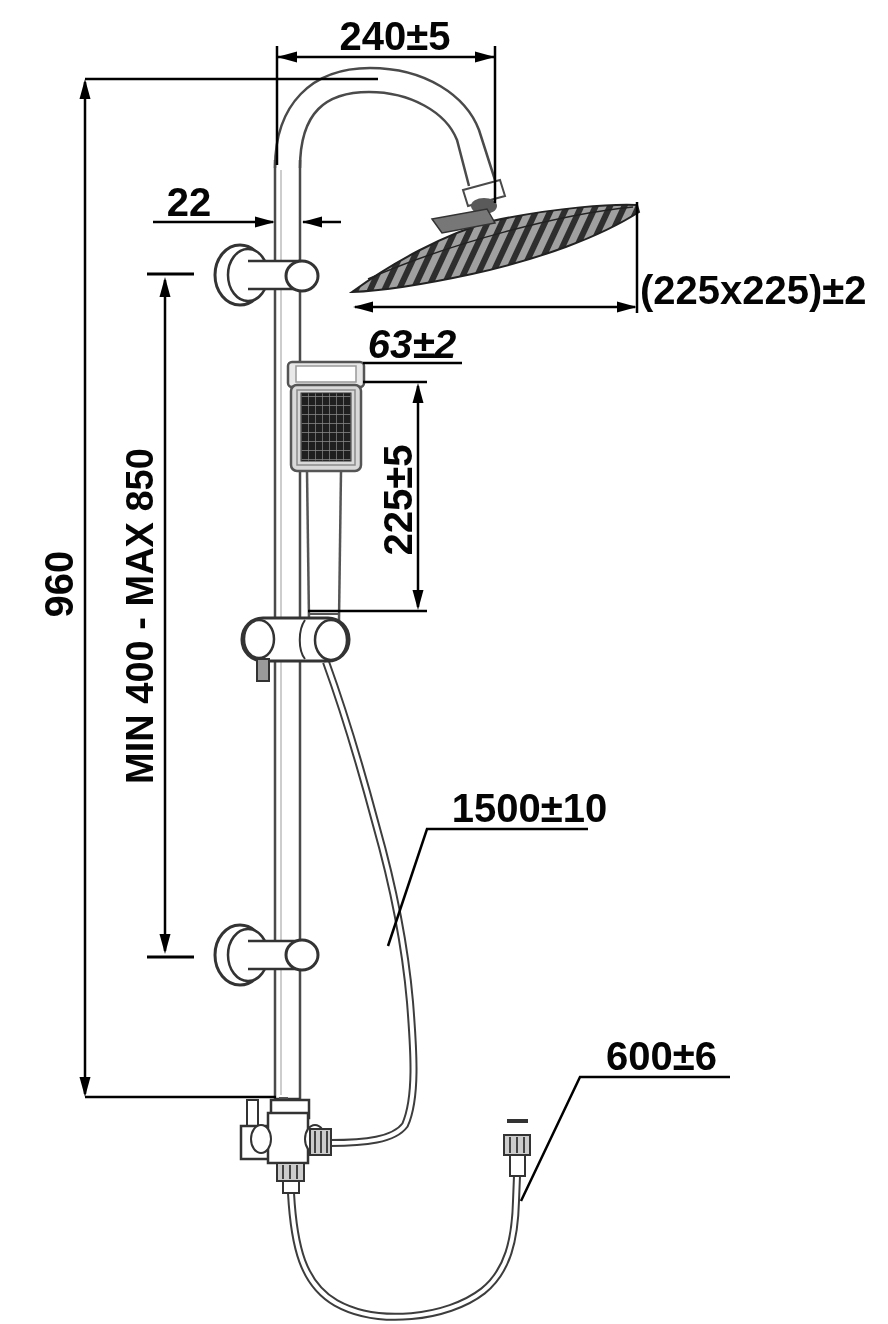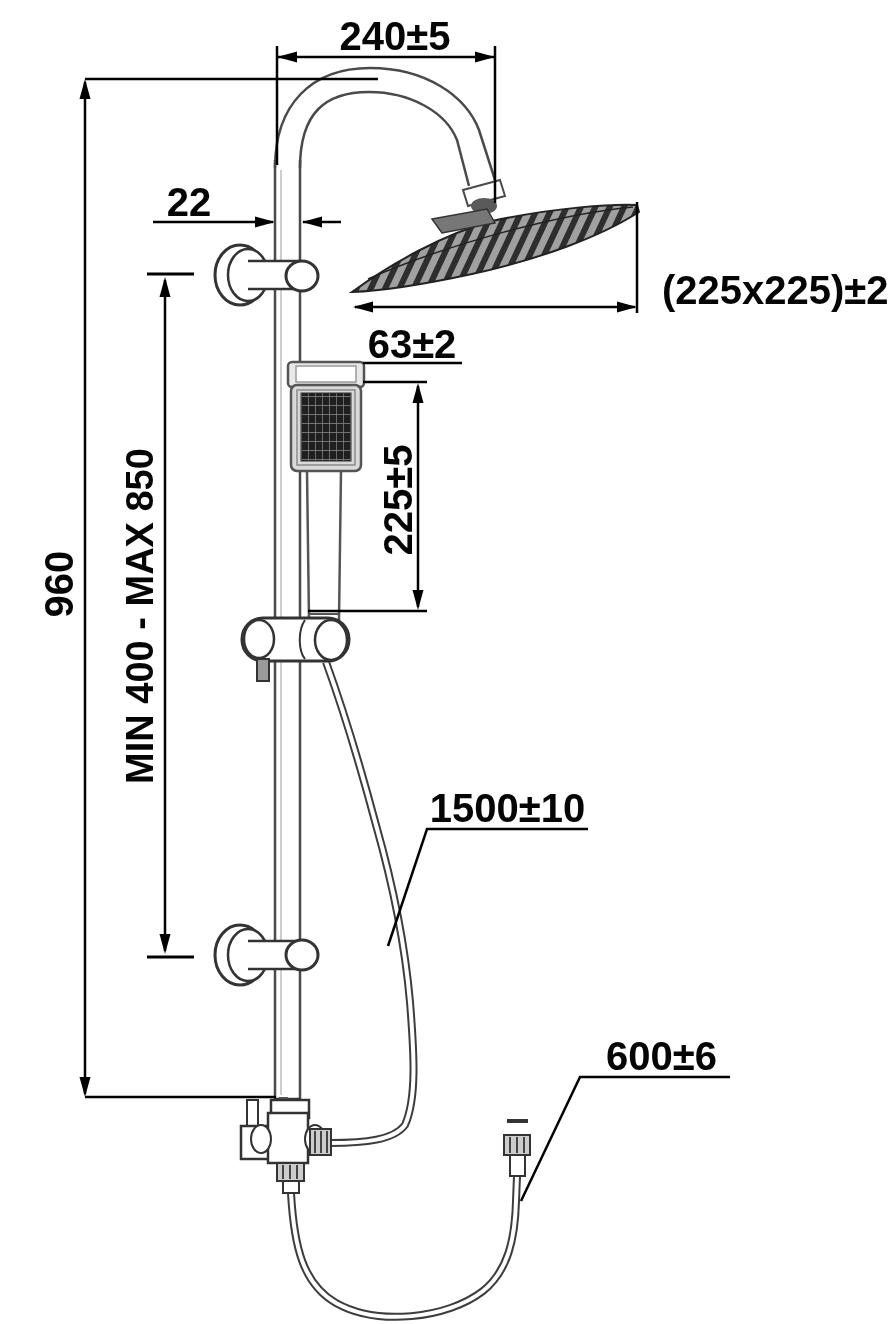--- a/index.html
+++ b/index.html
@@ -174,27 +174,27 @@
 
   <g stroke="#000000" stroke-width="2.5" fill="none">
     <path d="M730,1077 L580,1077 L521,1201"></path>
   </g>
 </svg>
 
 <div class="dimlabel" style="left:300px;top:14px;width:190px;">240±5</div>
 
 <div class="dimlabel" style="left:144px;top:180px;width:90px;">22</div>
 
-<div class="dimlabel" style="left:662px;top:268px;text-align:right;">(225x225)±2</div>
-
-<div class="dimlabel" style="left:352px;top:322px;width:120px;">63±2</div>
+<div class="dimlabel" style="left:640px;top:268px;text-align:right;">(225x225)±2</div>
+
+<div class="dimlabel" style="left:352px;top:322px;width:120px;font-style:italic;">63±2</div>
 
 <div class="dimlabel rot" style="left:318px;top:478px;width:160px;">225±5</div>
 
 <div class="dimlabel rot" style="left:-1px;top:562px;width:120px;">960</div>
 
 <div class="dimlabel rot" style="left:-40px;top:594px;width:360px;font-size:38px;">MIN 400 - MAX 850</div>
 
-<div class="dimlabel" style="left:420px;top:786px;width:175px;">1500±10</div>
+<div class="dimlabel" style="left:442px;top:786px;width:175px;">1500±10</div>
 
 <div class="dimlabel" style="left:584px;top:1034px;width:155px;">600±6</div>
 
 </div>
 
 </body></html>

